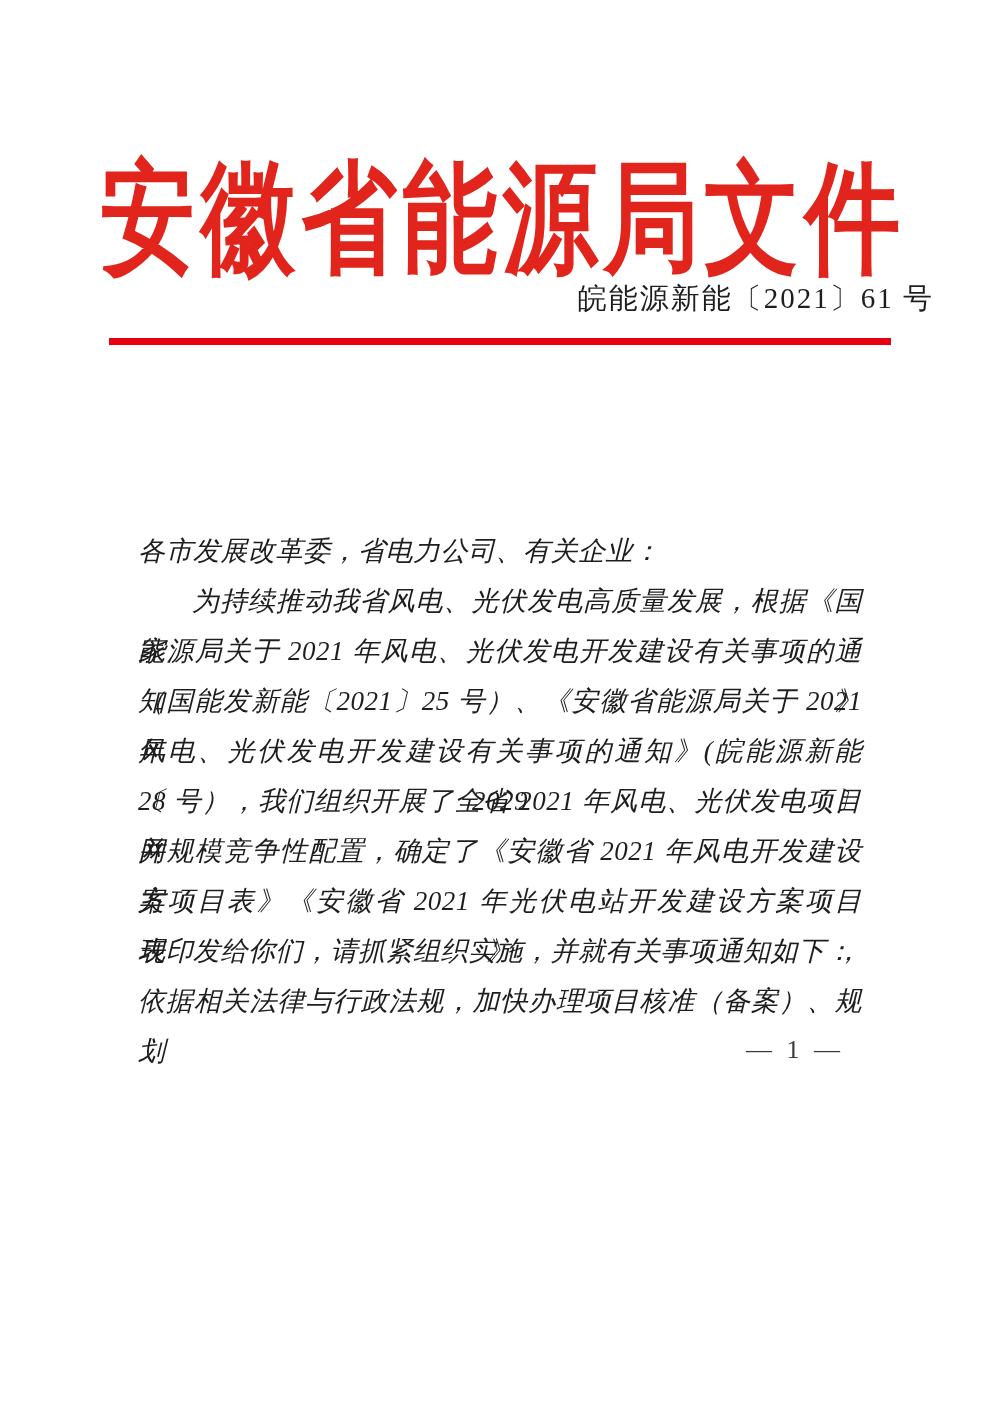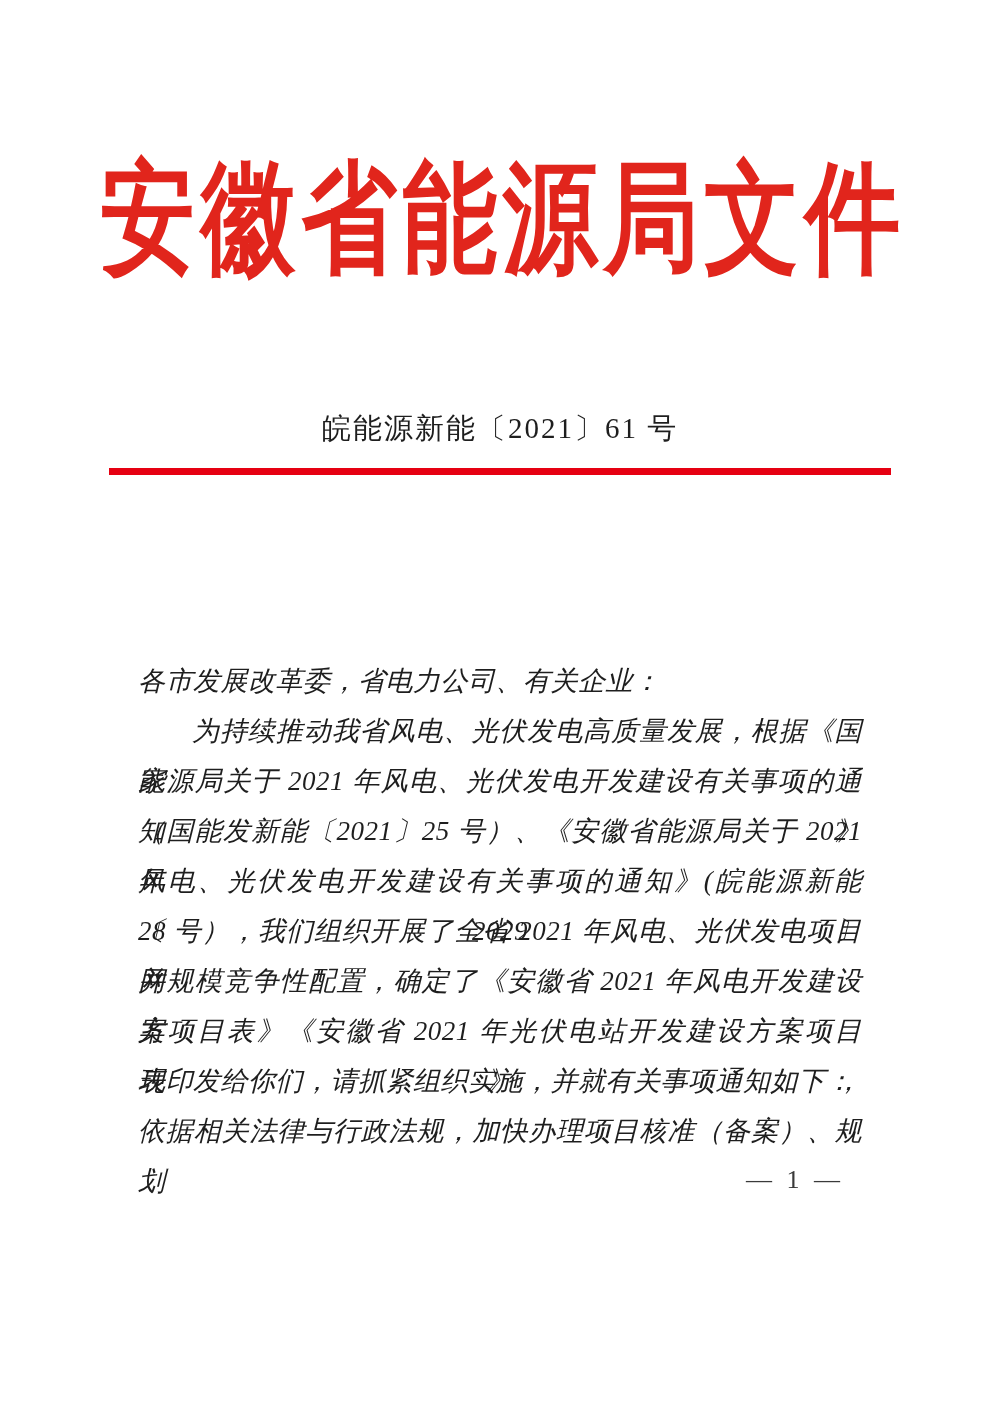--- a/index.html
+++ b/index.html
@@ -31,22 +31,21 @@
     font-weight: bold;
     color: var(--header-red);
     text-align: justify;
     text-align-last: justify;
     transform: scaleY(1.28);
     transform-origin: center;
     white-space: nowrap;
   }
   
   .doc-number {
-    margin-top: 130px;
-    text-align: center;
+    text-align: right;
     font-size: 29px;
     line-height: 36px;
     letter-spacing: 2px;
     color: var(--text-black);
   }
   
   .red-rule {
     width: 782px;
     height: 7px;
     margin: 22px auto 0;

